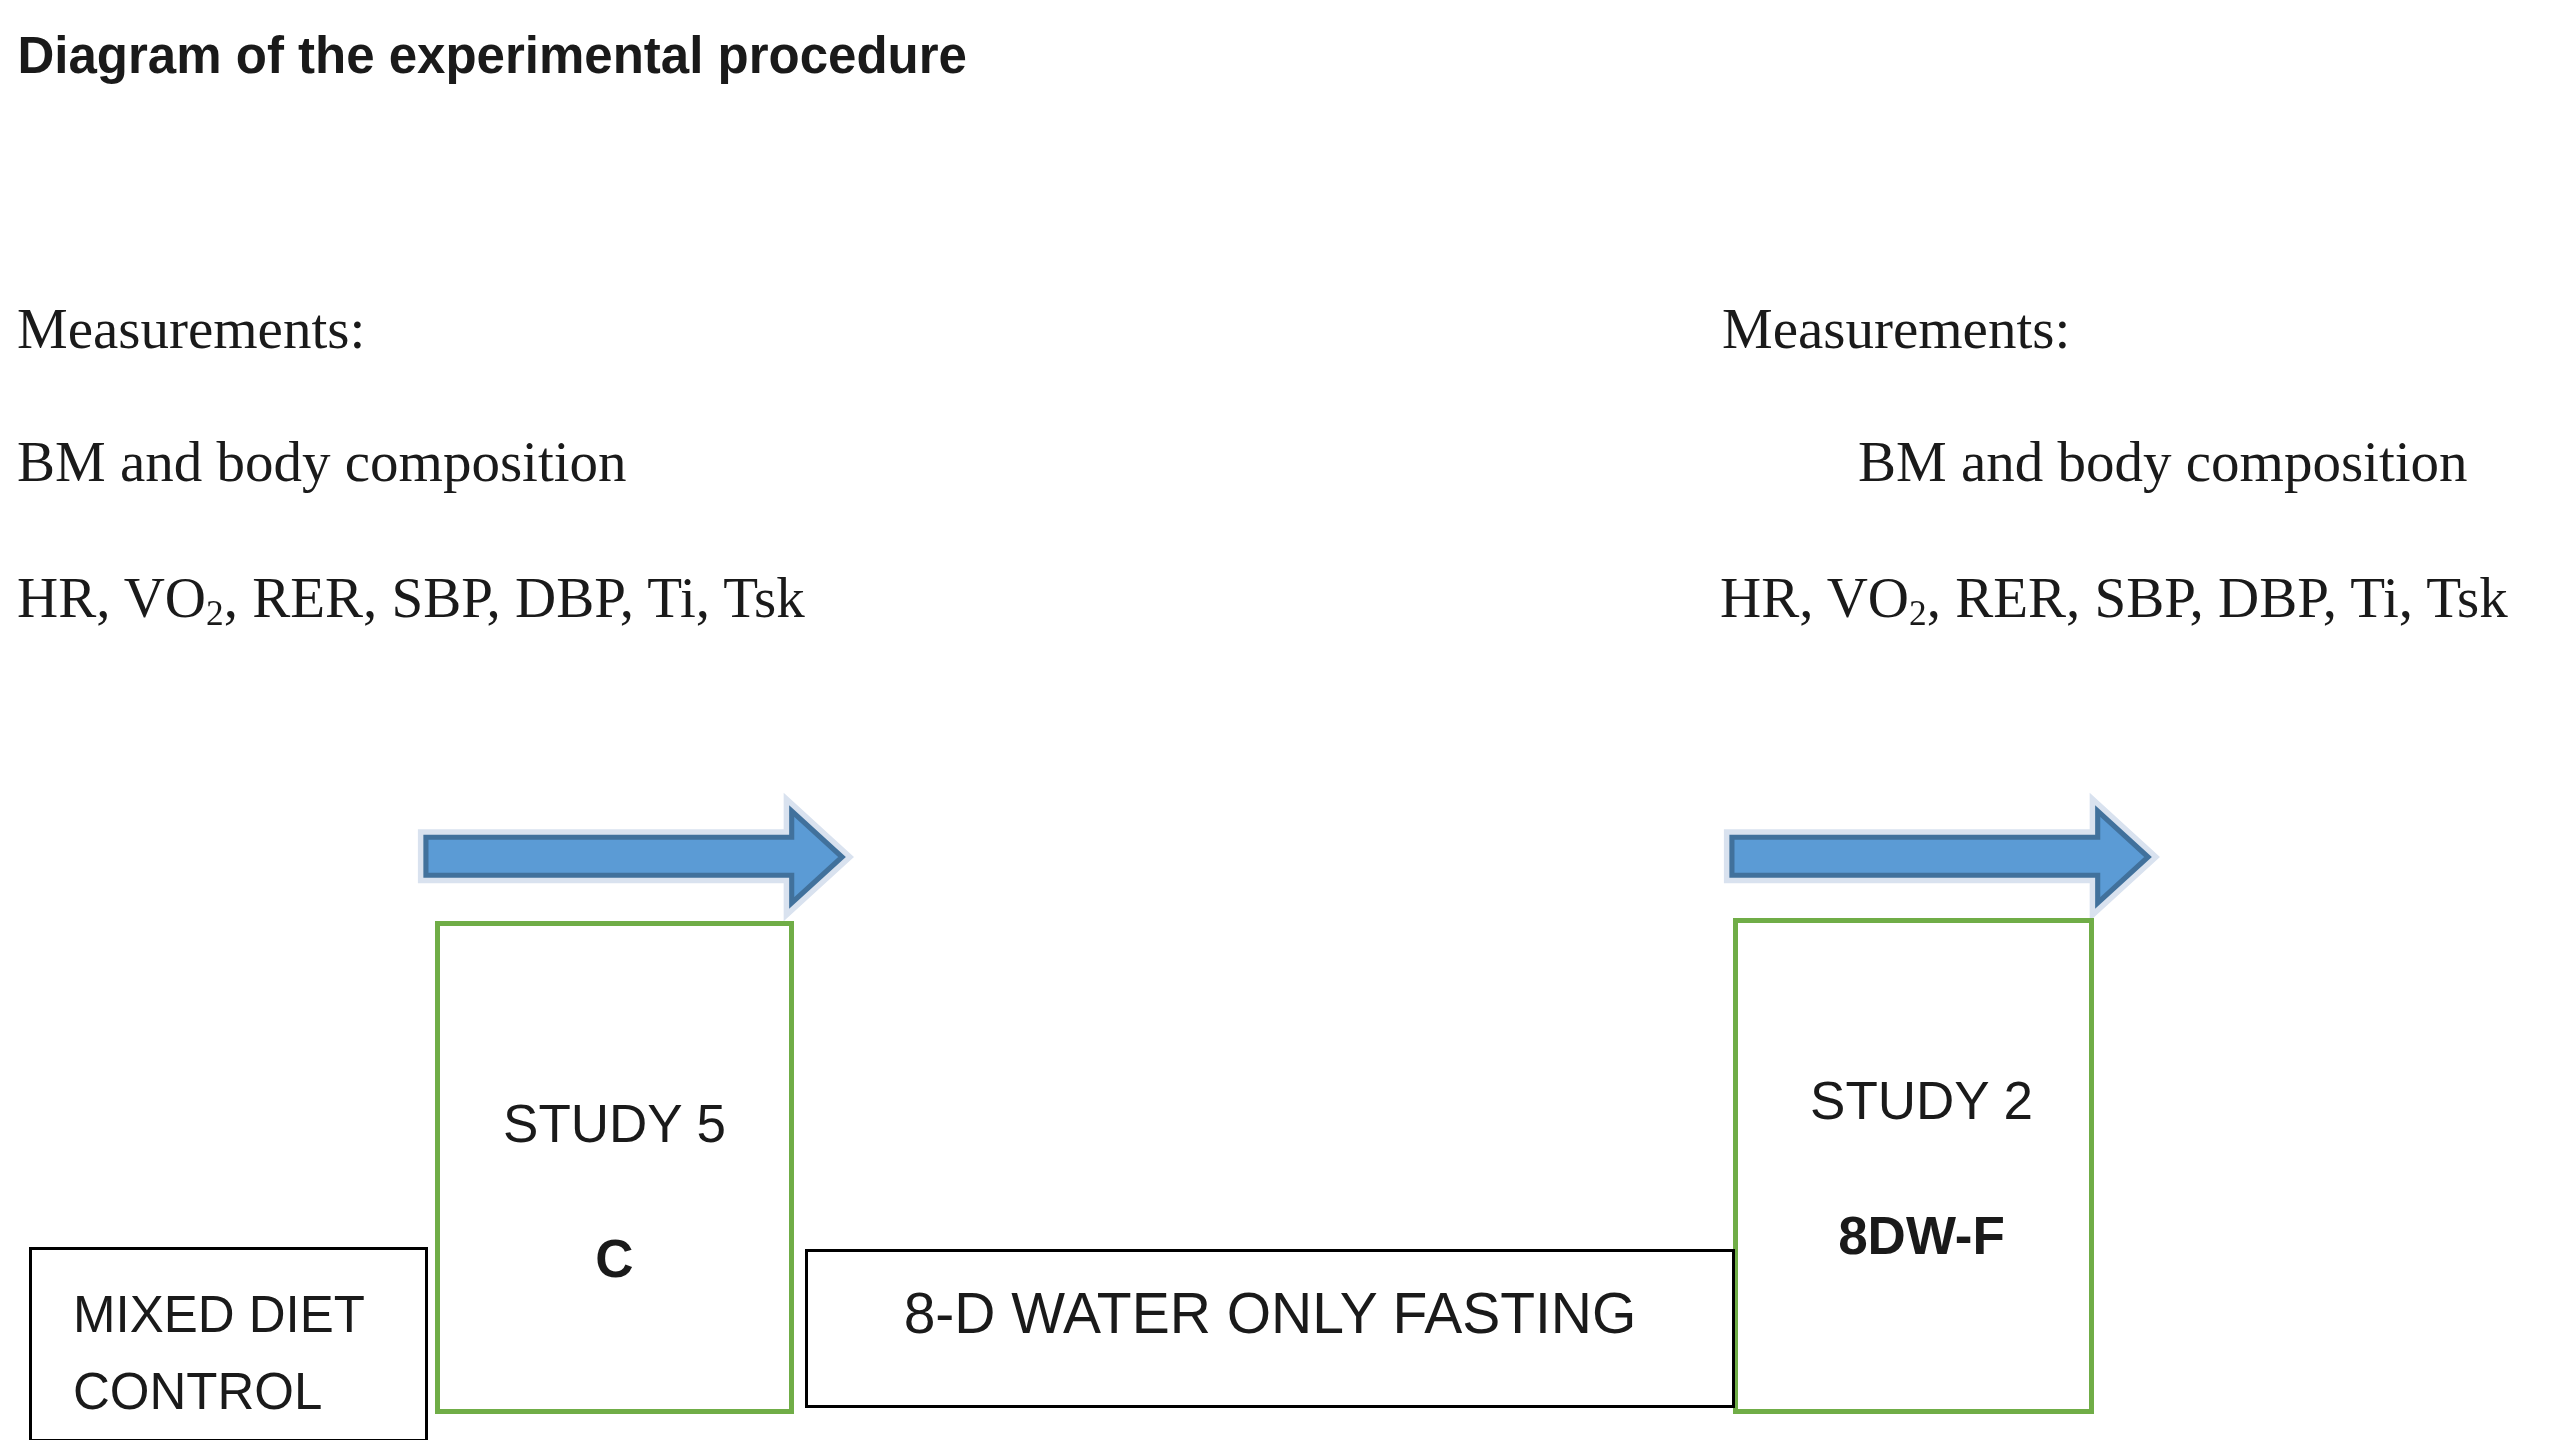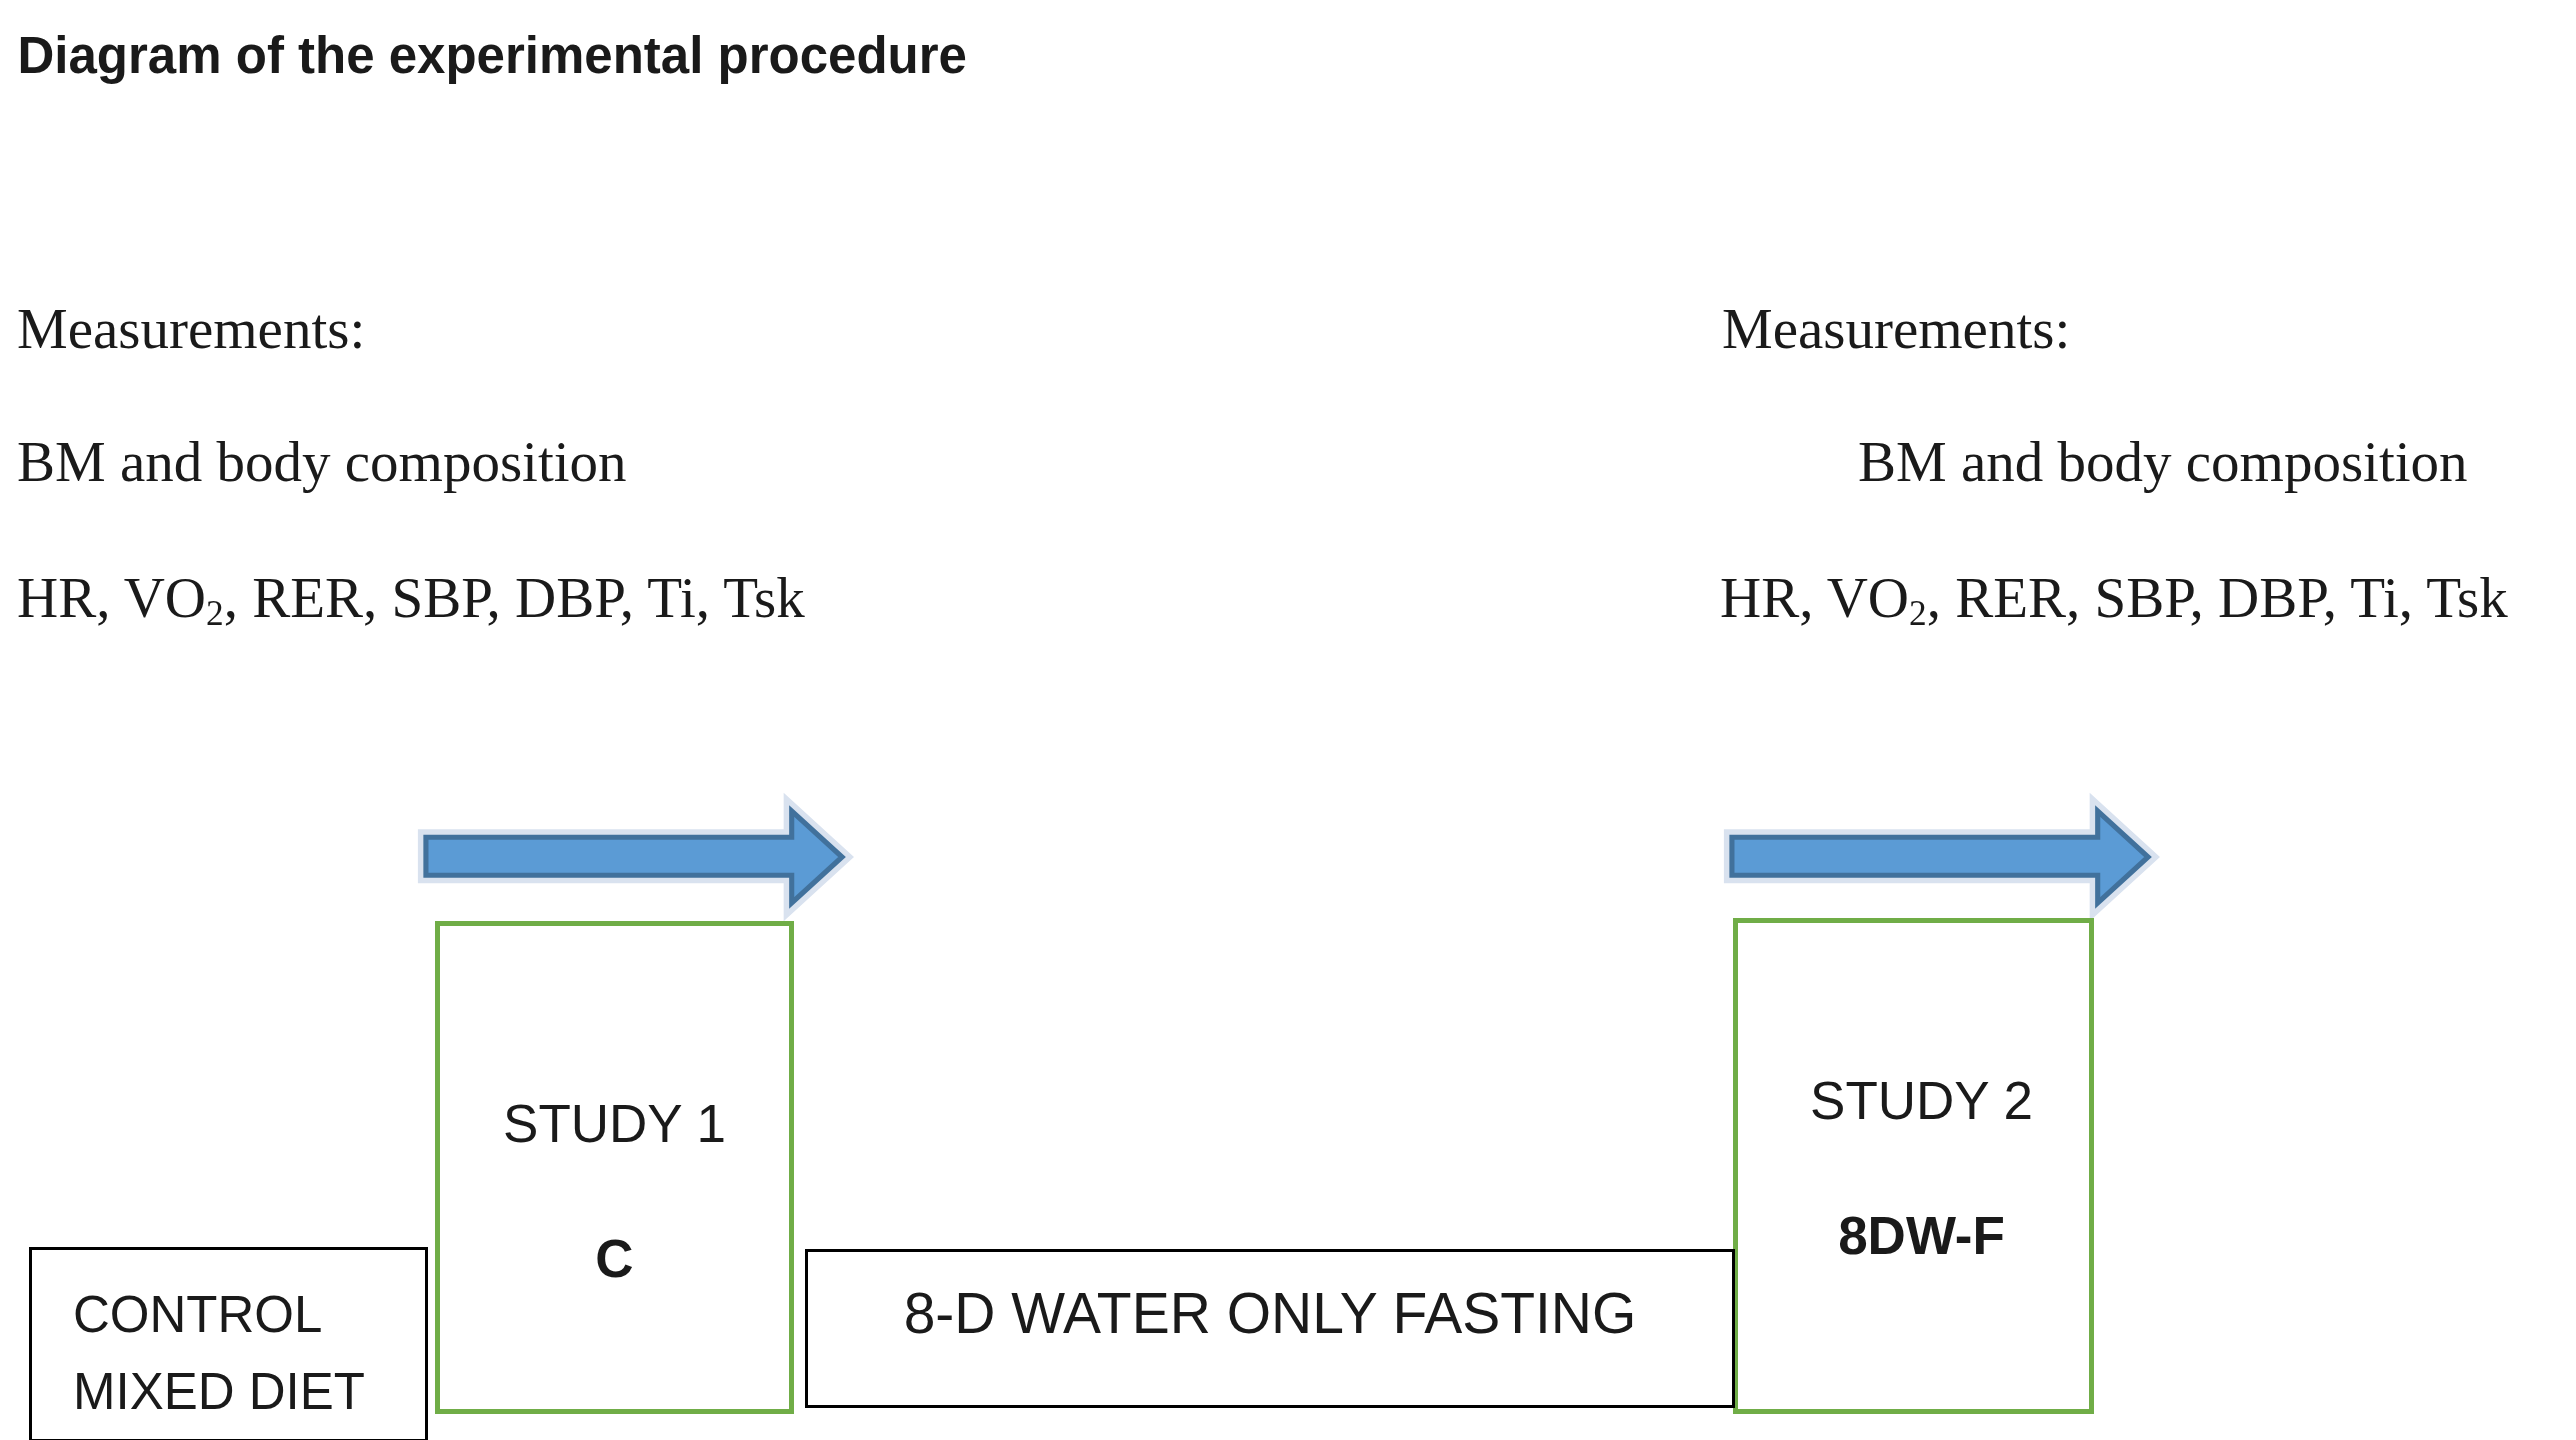--- a/index.html
+++ b/index.html
@@ -120,32 +120,32 @@
     <polygon class="arrow-halo" points="4,40 505,40 505,4 574,67 505,130 505,92 4,92"></polygon>
     <polygon class="arrow-body" points="4,40 505,40 505,4 574,67 505,130 505,92 4,92"></polygon>
   </svg>
 
   <svg class="arrow-svg" style="left:1729px; top:808px;" viewBox="0 0 578 134">
     <polygon class="arrow-halo" points="4,40 505,40 505,4 574,67 505,130 505,92 4,92"></polygon>
     <polygon class="arrow-body" points="4,40 505,40 505,4 574,67 505,130 505,92 4,92"></polygon>
   </svg>
 
   <div class="abs study-box" id="study1-box">
-    <div class="study-title">STUDY 1</div>
+    <div class="study-title">STUDY 5</div>
     <div class="study-code">C</div>
   </div>
 
   <div class="abs study-box" id="study2-box">
     <div class="study-title">STUDY 2</div>
     <div class="study-code">8DW-F</div>
   </div>
 
   <div class="abs black-box" id="control-box">
+    <div>MIXED DIET</div>
     <div>CONTROL</div>
-    <div>MIXED DIET</div>
   </div>
 
   <div class="abs black-box" id="fasting-box">
     <div>8-D WATER ONLY FASTING</div>
   </div>
 
 </div>
 
 
 </body></html>

